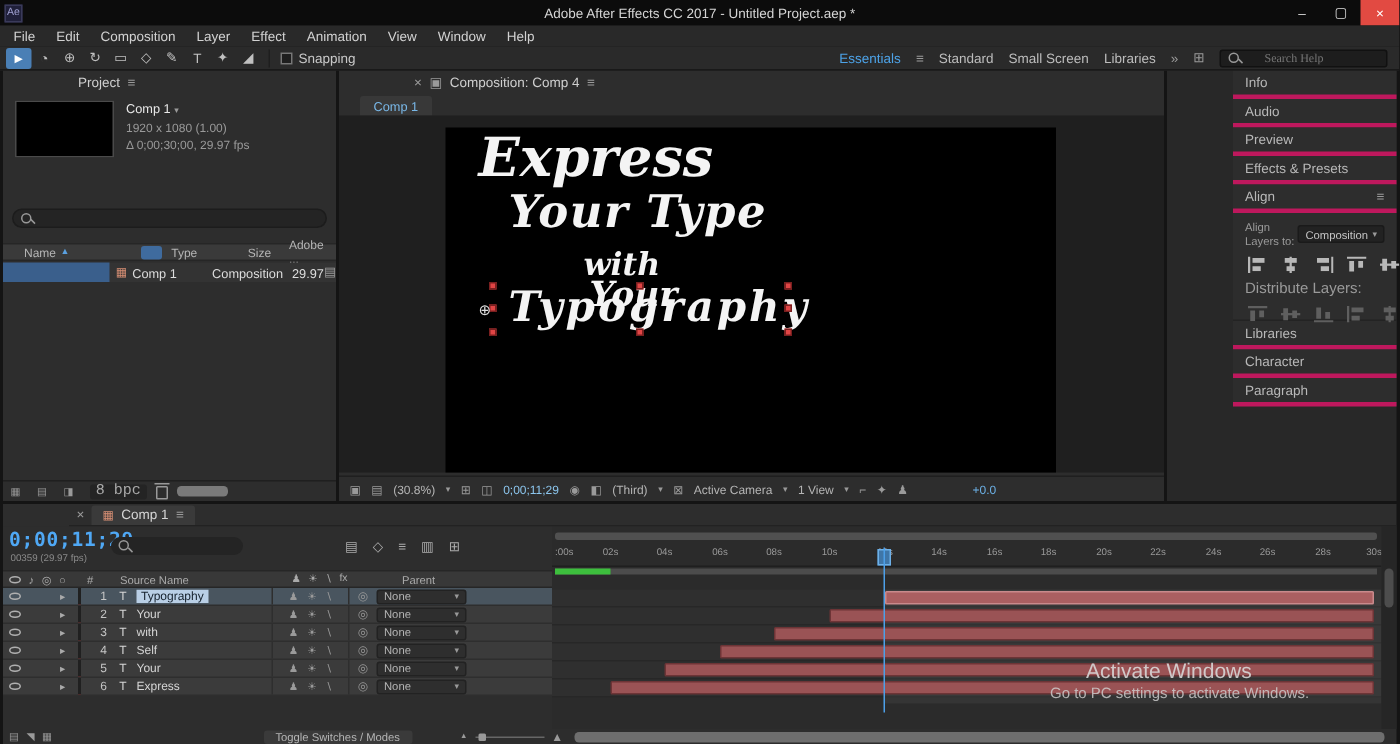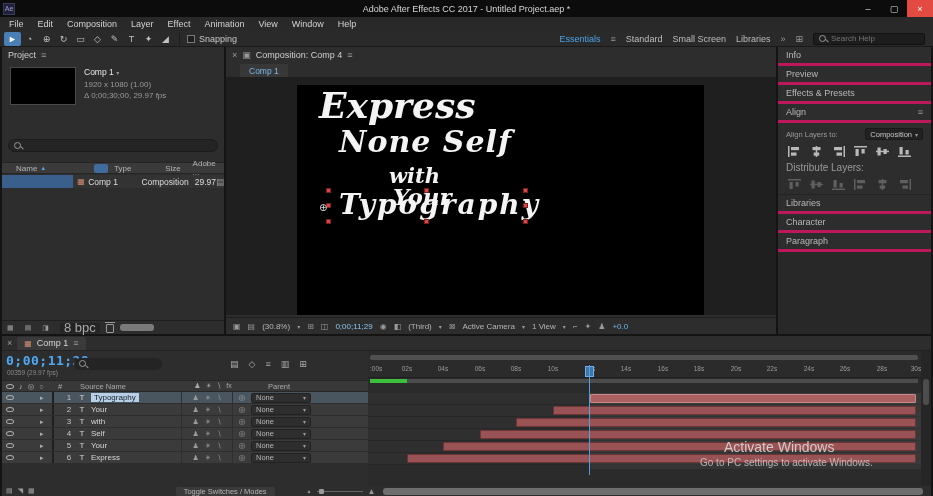--- a/index.html
+++ b/index.html
@@ -22,27 +22,27 @@
 #toolbar{position:absolute;left:0;top:31px;width:933px;height:16px;background:#2a2a2a;border-bottom:1px solid #191919;display:flex;align-items:center;padding:0 4px;z-index:30;}
 .tool{width:17px;height:14px;display:flex;align-items:center;justify-content:center;color:#c0c0c0;font-size:9px;}
 .tool.active{background:#4a7fb5;color:#fff;border-radius:2px;}
 .tb-sep{width:1px;height:12px;background:#1e1e1e;margin:0 5px;}
 .checkbox{width:8px;height:8px;border:1px solid #777;background:#1e1e1e;margin:0 4px 0 2px;}
 .ws{margin-left:auto;display:flex;align-items:center;gap:10px;padding-right:4px;}
 .ws-item{color:#bdbdbd;}
 .ws-item.active{color:#4da3e8;}
 .micon{color:#9a9a9a;}
 .searchbox{display:flex;align-items:center;gap:4px;background:#1d1d1d;border:1px solid #111;border-radius:2px;height:12px;padding:0 5px;width:112px;}
-.searchbox input{background:transparent;border:none;outline:none;color:#bbb;font-size:8px;width:84px;font-family:Liberation Sans, sans-serif;}
+.searchbox input{background:transparent;border:none;outline:none;color:#bbb;font-size:8px;width:84px;font-family:Liberation Serif, serif;margin-left:12px;}
 .mag{position:relative;width:8px;height:8px;flex:0 0 auto;}
 .mag::before{content:"";position:absolute;left:0;top:0;width:5px;height:5px;border:1px solid #999;border-radius:50%;}
 .mag::after{content:"";position:absolute;left:5.5px;top:5.5px;width:3.5px;height:1px;background:#999;transform:rotate(45deg);}
 
 
-.panel{position:absolute;background:#2d2d2d;}
+.panel{position:absolute;background:#2d2d2d;padding-left:44px;}
 .phead{height:16px;display:flex;align-items:center;gap:5px;padding:0 6px;color:#cfcfcf;}
 
 
 #project-panel{left:2px;top:47px;width:222px;height:287px;}
 .thumb{position:absolute;left:8px;top:20px;width:66px;height:38px;background:#000;border:1px solid #4a4a4a;}
 .pinfo{position:absolute;left:82px;top:20px;line-height:11px;font-size:8.5px;}
 .pinfo .nm{color:#e8e8e8;}
 .pinfo .ln{color:#9a9a9a;font-size:8px;}
 .psearch{position:absolute;left:6px;top:92px;width:210px;height:13px;background:#242424;border:1px solid #1c1c1c;border-radius:7px;display:flex;align-items:center;gap:4px;padding:0 5px;}
 .psearch input{background:transparent;border:none;outline:none;width:170px;color:#bbb;font-size:8px;font-family:inherit;}
@@ -50,37 +50,37 @@
 .ph-name{width:94px;padding-left:14px;display:flex;align-items:center;gap:3px;}
 .sortarrow{color:#5aa0e0;font-size:6px;}
 .col-label{width:14px;height:9px;background:#3f6b9e;border-radius:2px;margin-right:6px;}
 .ph-type{width:52px;}
 .ph-size{width:28px;}
 .prow{position:absolute;left:0;top:128px;width:222px;height:13px;background:#333;display:flex;align-items:center;font-size:8.5px;color:#ddd;}
 .prow-sel{position:absolute;left:0;top:0;width:104px;height:13px;background:#3a5f8c;}
 .prow > *{position:relative;z-index:1;}
 .comp-ic{color:#d78f74;font-size:8px;}
 .pfoot{position:absolute;left:0;bottom:0;width:222px;height:14px;background:#2d2d2d;border-top:1px solid #1f1f1f;display:flex;align-items:center;gap:6px;padding:0 5px;color:#aaa;}
-.bpc{background:#242424;padding:0 4px;border-radius:2px;font-size:13px;height:10px;line-height:10px;}
+.bpc{background:#242424;padding:0 4px;border-radius:2px;font-size:10px;height:10px;line-height:10px;font-family:Liberation Mono, monospace;}
 .trash{width:8px;height:9px;border:1px solid #999;border-radius:1px;position:relative;margin-top:2px;}
 .trash::before{content:"";position:absolute;left:-2px;top:-3px;width:10px;height:1px;background:#999;}
 .scrollpill{width:34px;height:7px;background:#7a7a7a;border-radius:3px;}
 
 
 #comp-panel{left:226px;top:47px;width:550px;height:287px;}
 .viewer-tab{position:absolute;left:14px;top:17px;height:13px;padding:0 9px;background:#383838;color:#79b8e8;display:flex;align-items:center;font-size:8.5px;border-radius:2px 2px 0 0;}
 .viewer{position:absolute;left:0;top:30px;width:550px;height:238px;background:#1f1f1f;}
 .canvas{position:absolute;left:71px;top:8px;width:407px;height:230px;background:#000;overflow:hidden;}
 .ctext{position:absolute;color:#f4f4f4;font-family:"DejaVu Serif","Liberation Serif",serif;font-style:italic;font-weight:bold;white-space:nowrap;line-height:1;}
 .selbox{position:absolute;left:32px;top:106px;width:196px;height:30px;}
 .handle{position:absolute;width:5px;height:5px;background:#e04545;border:1px solid #7a1f1f;}
 .anchorpt{position:absolute;left:-10px;top:11px;color:#dddddd;font-size:10px;}
 .comp-bar{position:absolute;left:0;bottom:0;width:550px;height:17px;background:#2d2d2d;border-top:1px solid #1f1f1f;display:flex;align-items:center;gap:7px;padding:0 7px;font-size:8px;color:#b5b5b5;}
 .cb-tc{color:#8cc6ee;}
-.cb-exp{color:#6db2e8;}
+.cb-exp{color:#6db2e8;margin-left:36px;}
 .dd{font-size:6px;color:#999;}
 
 
 #right-panel{left:778px;top:47px;width:153px;height:287px;background:#282828;}
 .rp-sec{height:19px;border-bottom:3px solid #be185d;display:flex;align-items:center;padding:0 8px;color:#b8b8b8;background:#2d2d2d;}
 .rp-sec .micon{margin-left:auto;}
 .align-body{height:72px;border-bottom:1px solid #232323;padding:5px 8px 0;background:#2d2d2d;}
 .al-row1{display:flex;align-items:center;font-size:7.5px;color:#9a9a9a;}
 .al-dd{margin-left:auto;background:#222;border:1px solid #1a1a1a;border-radius:2px;height:12px;display:flex;align-items:center;gap:3px;padding:0 4px;color:#c5c5c5;font-size:7.5px;}
 .al-icons{display:flex;gap:9px;margin:6px 2px 3px;}
@@ -252,21 +252,21 @@
   <div class="phead">
     <span class="micon">×</span>
     <span class="micon">▣</span>
     <span>Composition: Comp 4</span>
     <span class="micon">≡</span>
   </div>
   <div class="viewer-tab">Comp 1</div>
   <div class="viewer">
     <div class="canvas">
       <span class="ctext" style="left:22px;top:2px;font-size:36px;">Express</span>
-      <span class="ctext" style="left:42px;top:42px;font-size:30px;letter-spacing:1px;">None Self</span>
+      <span class="ctext" style="left:42px;top:42px;font-size:30px;letter-spacing:1px;">Your Type</span>
       <span class="ctext" style="left:92px;top:80px;font-size:21px;">with</span>
       <span class="ctext" style="left:96px;top:100px;font-size:23px;">Your</span>
       <span class="ctext" style="left:42px;top:106px;font-size:28px;letter-spacing:2px;">Typography</span>
       <div class="selbox">
         <span class="handle" style="left:-3px;top:-3px;"></span>
         <span class="handle" style="left:95px;top:-3px;"></span>
         <span class="handle" style="right:-3px;top:-3px;"></span>
         <span class="handle" style="left:-3px;top:12px;"></span>
         <span class="handle" style="right:-3px;top:12px;"></span>
         <span class="handle" style="left:-3px;bottom:-3px;"></span>
@@ -298,20 +298,23 @@
     <span class="micon">♟</span>
     <span class="cb-exp">+0.0</span>
   </div>
 </div>
 
 <div id="right-panel" class="panel">
   <div class="rp-sec">
       <span>Info</span>
     </div>
   <div class="rp-sec">
+      <span>Audio</span>
+    </div>
+  <div class="rp-sec">
       <span>Preview</span>
     </div>
   <div class="rp-sec">
       <span>Effects &amp; Presets</span>
     </div>
   <div class="rp-sec">
       <span>Align</span>
       <span class="micon">≡</span>
     </div>
   <div class="align-body">

